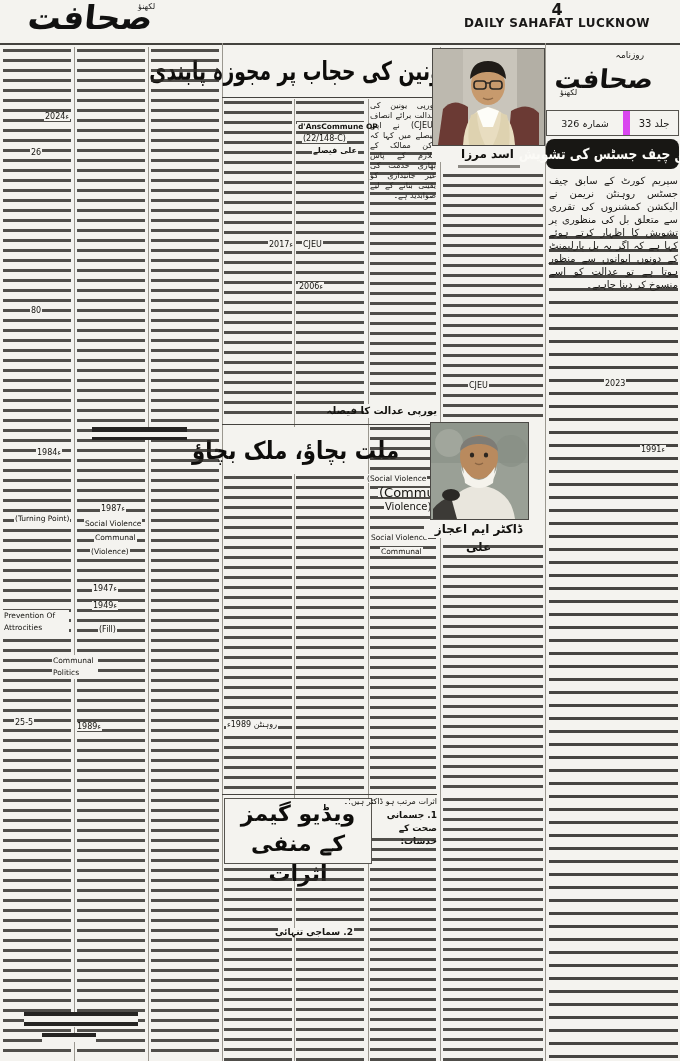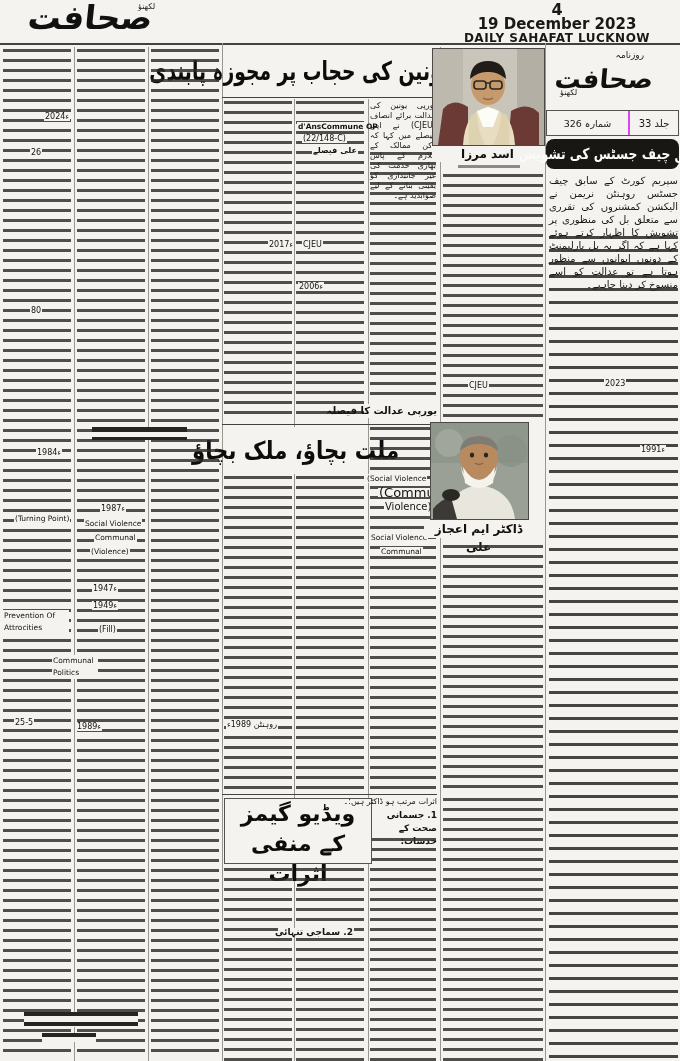--- a/index.html
+++ b/index.html
@@ -28,21 +28,20 @@
 <body>
 
 <div class="page">
 
   <div class="abs" style="left:20px;top:0;width:170px;height:42px">
     <span class="ur" style="position:absolute;left:8px;top:-2px;font-size:33px;font-weight:bold;transform:skewX(-6deg);color:#111">صحافت</span>
     <span class="ur" style="position:absolute;left:118px;top:2px;font-size:8px;color:#222">لکھنؤ</span>
   </div>
   <div class="masthead-right">
     <div style="font-size:16px;line-height:15px">4</div>
-    <div style="font-size:15px;line-height:15px">19 December 2023</div>
     <div style="font-size:12px;line-height:13px;letter-spacing:.5px">DAILY SAHAFAT LUCKNOW</div>
   </div>
   <div class="hrule" style="left:0;top:43px;width:680px;height:2px"></div>
 
   <div class="vrule" style="left:74px;top:47px;height:1014px"></div>
   <div class="vrule" style="left:148px;top:47px;height:1014px"></div>
   <div class="vrule" style="left:222px;top:43px;height:1018px"></div>
   <div class="vrule" style="left:294px;top:99px;height:962px"></div>
   <div class="vrule" style="left:368px;top:99px;height:962px"></div>
   <div class="vrule" style="left:440px;top:47px;height:1014px"></div>
@@ -83,21 +82,21 @@
     </svg>
   </div>
   <div class="caption" style="left:432px;top:146px;width:111px;height:16px;font-size:12px;line-height:16px">اسد مرزا</div>
   <div class="tline" style="left:458px;top:165px;width:62px;height:3px"></div>
 
   <div class="abs" style="left:546px;top:46px;width:116px;height:92px;background:#f4f3ef">
     <span class="ur" style="position:absolute;right:18px;top:4px;font-size:9px;color:#1c1b18">روزنامہ</span>
     <span class="ur" style="position:absolute;left:0;right:0;top:18px;text-align:center;font-size:26px;font-weight:bold;transform:skewX(-5deg);color:#121110">صحافت</span>
     <span class="ur" style="position:absolute;left:14px;top:42px;font-size:8px;color:#23221f">لکھنؤ</span>
     <div style="position:absolute;left:0;top:64px;width:131px;height:24px;border:1px solid #55534e;display:flex">
-      <span class="ur" style="flex:1;border-right:2px solid #d946ef;font-size:9.5px;display:flex;align-items:center;justify-content:center">شمارہ 326</span>
+      <span class="ur" style="flex:1;border-right:7px solid #d946ef;font-size:9.5px;display:flex;align-items:center;justify-content:center">شمارہ 326</span>
       <span class="ur" style="width:48px;font-size:10px;display:flex;align-items:center;justify-content:center">جلد 33</span>
     </div>
   </div>
 
   <div class="blackbox" style="left:546px;top:139px;width:133px;height:30px">
     <span class="ur" style="color:#fbfaf6;font-weight:bold;font-size:15px;white-space:nowrap;transform:scaleX(.82)">سابق چیف جسٹس کی تشویش</span>
   </div>
   <div class="lead" style="left:549px;top:174px;width:129px;height:58px;font-size:10px;line-height:13px">سپریم کورٹ کے سابق چیف جسٹس روہنٹن نریمن نے الیکشن کمشنروں کی تقرری سے متعلق بل کی منظوری پر تشویش کا اظہار کرتے ہوئے کہا ہے کہ اگر یہ بل پارلیمنٹ کے دونوں ایوانوں سے منظور ہوتا ہے تو عدالت کو اسے منسوخ کر دینا چاہیے۔</div>
   <div class="txt wide" style="left:549px;top:236px;width:129px;height:825px"></div>
   <div class="frag" style="left:604px;top:379px">2023</div>

